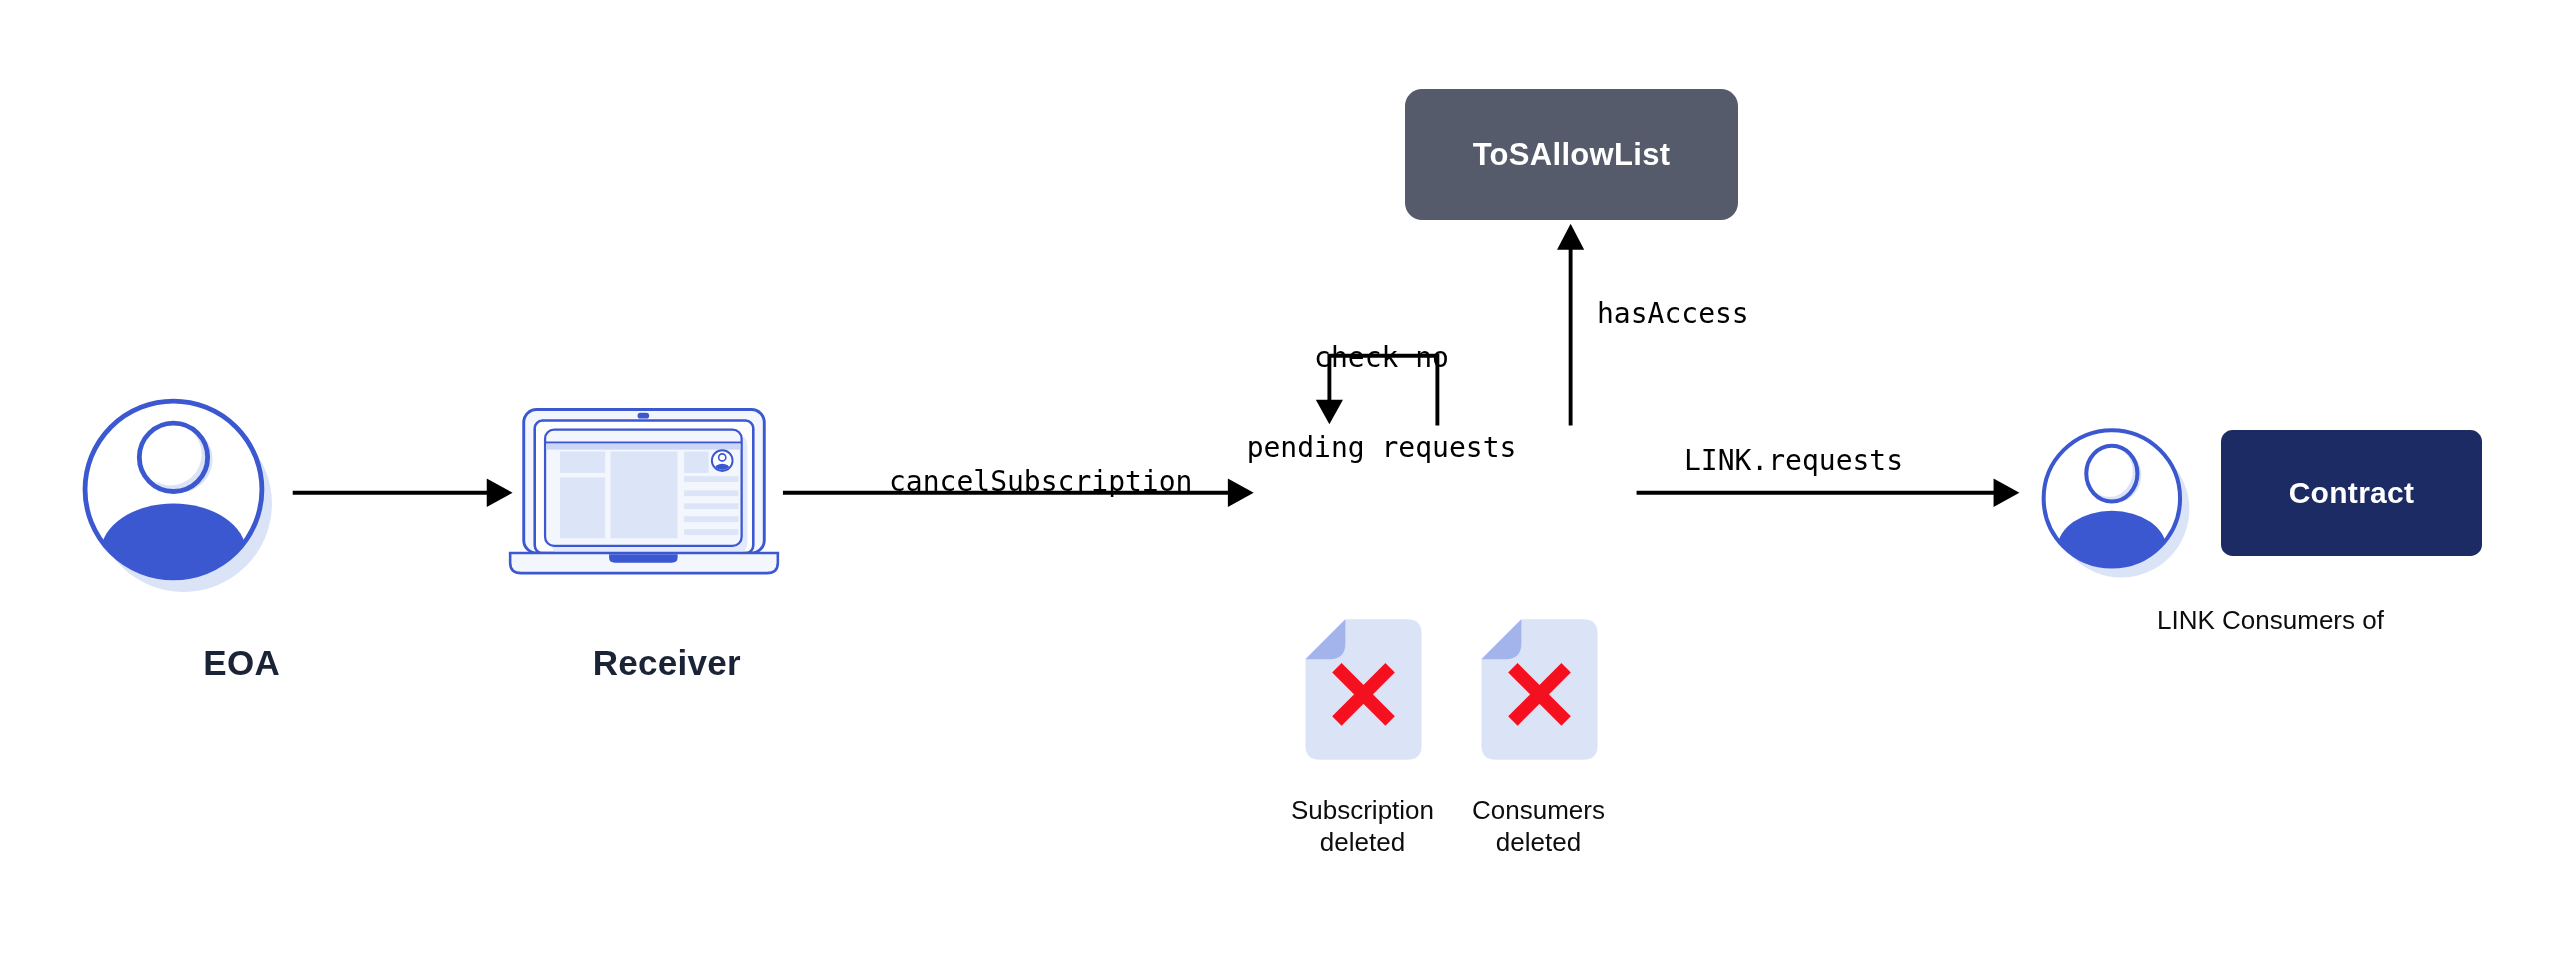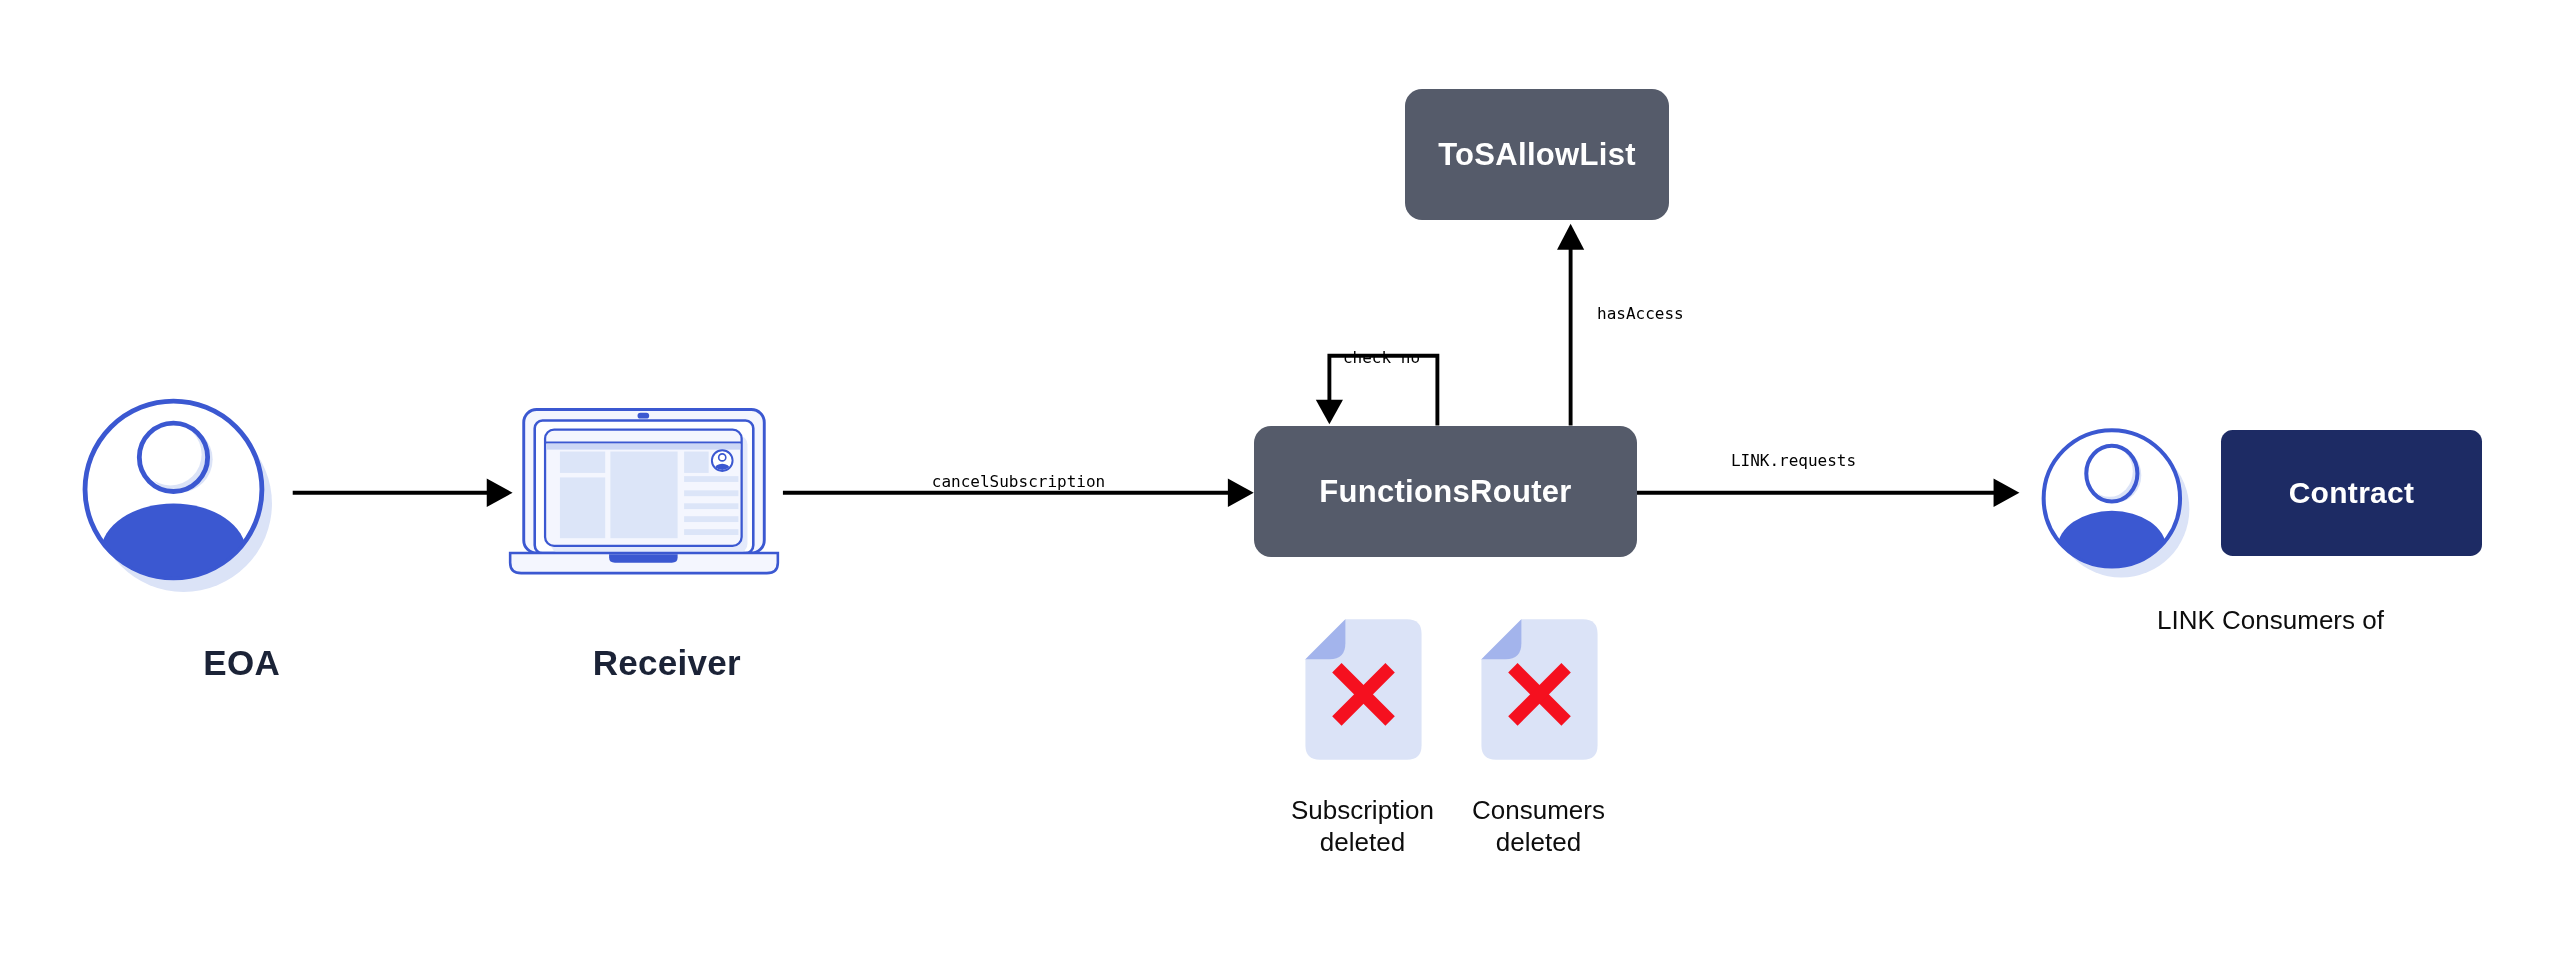--- a/index.html
+++ b/index.html
@@ -21,21 +21,21 @@
   .canvas{position:absolute;left:0;top:0;width:2576px;height:972px;background:#fff;}
   .abs{position:absolute;}
   .node-box{position:absolute;display:flex;align-items:center;justify-content:center;}
   .box-dark{background:var(--node-dark);border-radius:17px;}
   .box-navy{background:var(--node-navy);border-radius:11.6px;text-align:center;}
   .box-label{color:#ffffff;font-weight:bold;font-size:31px;letter-spacing:0.3px;}
   .node-label{position:absolute;color:var(--label-dark);font-weight:bold;font-size:35px;
               text-align:right;letter-spacing:0.3px;margin-top:40px;}
   .caption{position:absolute;color:#0d0d0d;font-size:26px;line-height:32px;text-align:center;}
   .edge-label{position:absolute;color:#000;font-family:"DejaVu Sans Mono",monospace;
-              font-size:16px;line-height:30px;text-align:center;white-space:pre;}
+              font-size:28px;line-height:30px;text-align:center;white-space:pre;}
   svg{display:block;}
 </style>
 </head>
 <body>
 
 <div class="canvas">
 
   <svg class="abs" style="left:0;top:0" width="2576" height="972" viewBox="0 0 3982 1503">
     <g stroke="#000" stroke-width="6" fill="#000">
 
@@ -126,25 +126,22 @@
 
   <div class="edge-label" style="left:1220px;top:283px;width:323px">
     <div>check no</div>
     <div>pending requests</div>
   </div>
 
   <div class="edge-label" style="left:1597px;top:299px;width:181px;text-align:left">hasAccess</div>
 
   <div class="edge-label" style="left:1664px;top:446px;width:259px">LINK.requests</div>
 
-  <div class="node-box box-dark" style="left:1254px;top:426px;width:383px;height:131px">
-    <span class="box-label">FunctionsRouter</span>
-  </div>
 
-  <div class="node-box box-dark" style="left:1405px;top:89px;width:264px;height:131px">
+  <div class="node-box box-dark" style="left:1405px;top:89px;width:333px;height:131px">
     <span class="box-label">ToSAllowList</span>
   </div>
 
   <svg class="abs" style="left:2039px;top:424px" width="155" height="155" viewBox="0 0 100 100">
     <circle cx="53" cy="55" r="44" fill="var(--light-blue)"></circle>
     <clipPath id="rcvClip">
         <circle cx="47" cy="48" r="43.5"></circle>
       </clipPath>
     <circle cx="47" cy="48" r="44" fill="#ffffff" stroke="var(--accent)" stroke-width="2.6"></circle>
     <g clip-path="url(#rcvClip)">

